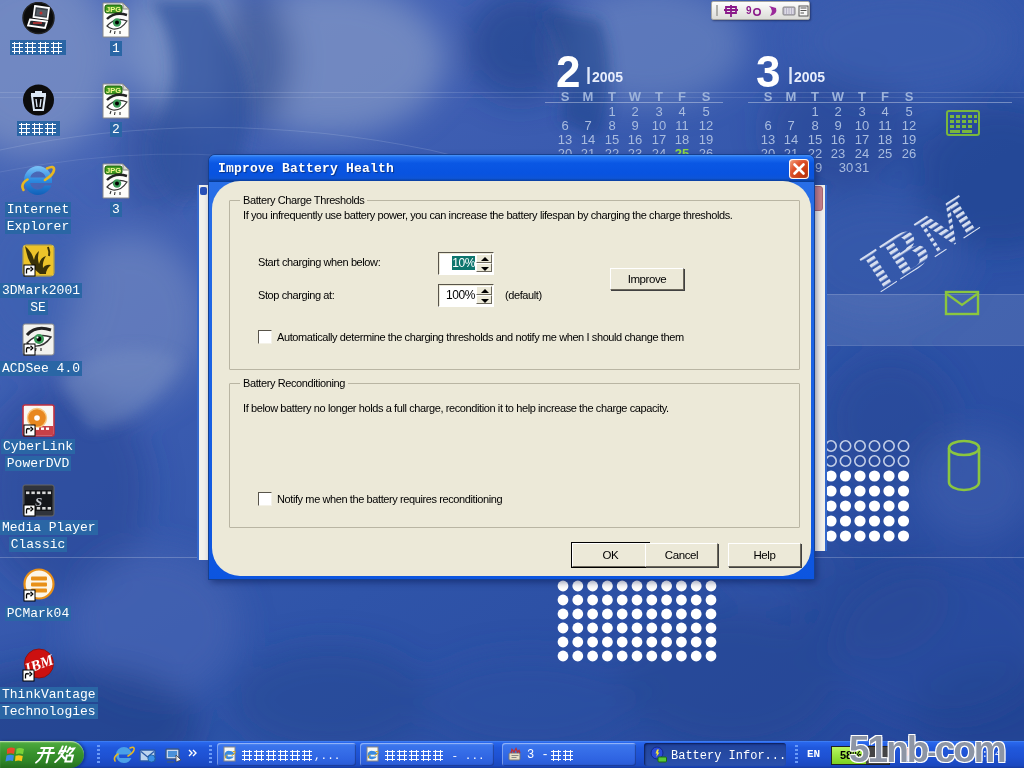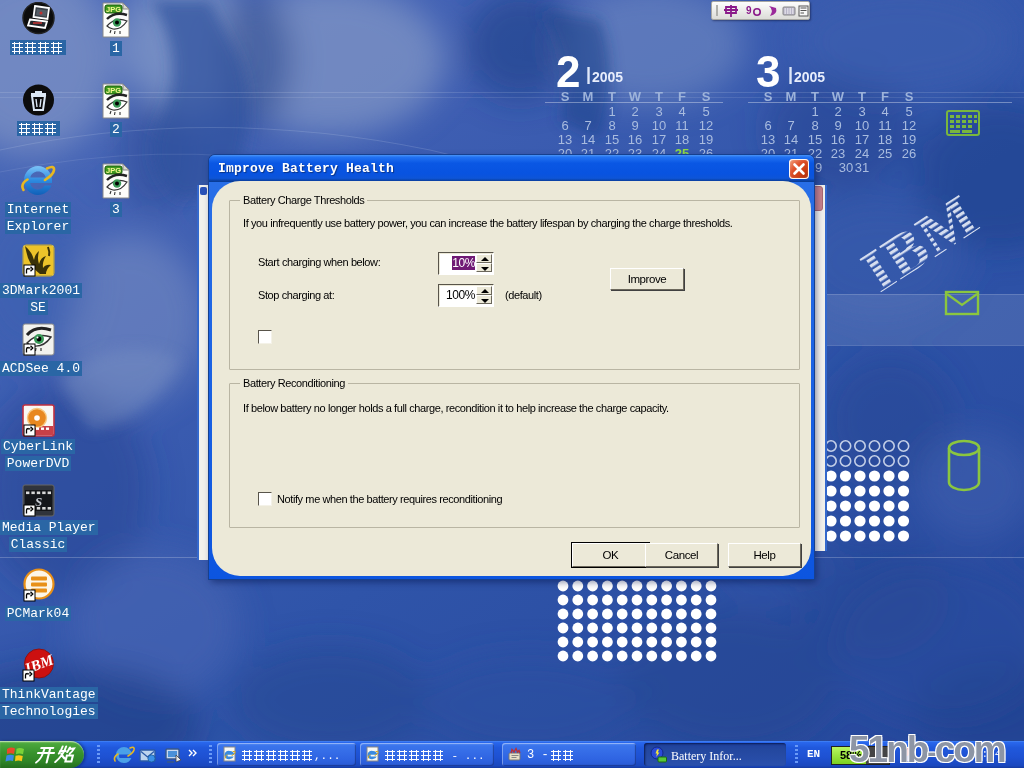--- a/index.html
+++ b/index.html
@@ -572,25 +572,25 @@
   <div id="ttl">Improve Battery Health</div>
   <div id="xbtn">
       <svg width="14" height="14" viewBox="0 0 14 14">
         <path d="M2.5 2.5 L11.5 11.5 M11.5 2.5 L2.5 11.5" stroke="#fff" stroke-width="2.6" stroke-linecap="round"></path>
       </svg>
     </div>
   <div id="client">
     <div class="grp" style="left:17px;top:19px;width:569px;height:168px">
         <b>Battery Charge Thresholds</b>
       </div>
-    <div class="abs" style="left:31px;top:36px">If you infrequently use battery power, you can increase the battery lifespan by charging the charge thresholds.</div>
+    <div class="abs" style="left:31px;top:28px">If you infrequently use battery power, you can increase the battery lifespan by charging the charge thresholds.</div>
     <div class="abs" style="left:46px;top:75px">Start charging when below:</div>
     <div class="abs" style="left:46px;top:108px">Stop charging at:</div>
     <div class="spin" style="left:226px;top:71px">
-        <span class="val"><span style="background:#701a75;color:#fff">10%</span></span>
+        <span class="val"><span style="background:#0f766e;color:#fff">10%</span></span>
       <span class="ud">
           <span class="u">
             <i class="arr au"></i>
           </span>
           <span class="d">
             <i class="arr ad"></i>
           </span>
         </span>
       </div>
     <div class="spin" style="left:226px;top:103px">
@@ -600,20 +600,21 @@
             <i class="arr au"></i>
           </span>
           <span class="d">
             <i class="arr ad"></i>
           </span>
         </span>
       </div>
     <div class="abs" style="left:293px;top:108px">(default)</div>
     <div class="btn" style="left:398px;top:87px;width:72px;height:20px;line-height:20px">Improve</div>
     <span class="cb" style="left:46px;top:149px"></span>
+    <div class="abs" style="left:65px;top:150px">Automatically determine the charging thresholds and notify me when I should change them</div>
     <div class="grp" style="left:17px;top:202px;width:569px;height:143px">
         <b>Battery Reconditioning</b>
       </div>
     <div class="abs" style="left:31px;top:221px">If below battery no longer holds a full charge, recondition it to help increase the charge capacity.</div>
     <span class="cb" style="left:46px;top:311px"></span>
     <div class="abs" style="left:65px;top:312px">Notify me when the battery requires reconditioning</div>
     <div class="btn" style="left:360px;top:362px;width:75px;height:22px;line-height:22px;outline:1px solid #000">OK</div>
     <div class="btn" style="left:433px;top:362px;width:71px;height:22px;line-height:22px">Cancel</div>
     <div class="btn" style="left:516px;top:362px;width:71px;height:22px;line-height:22px">Help</div>
   </div>
@@ -689,21 +690,21 @@
     <span class="abs" style="left:25px;top:5px;font-size:12px">3 - </span>
       <span class="abs" style="left:49px;top:6px"><i class="hz"></i><i class="hz"></i></span>
   </div>
   <div class="tbtn" style="left:644px;width:142px;background:linear-gradient(180deg,#1e3f9c 0%,#24489f 30%,#2a50ad 100%);box-shadow:inset 1px 1px 2px rgba(0,10,50,.7)">
     <svg class="abs" style="left:6px;top:3px" width="17" height="17" viewBox="0 0 17 17">
       <circle cx="7" cy="7" r="6" fill="#2a4ad8" stroke="#13298a" stroke-width="1"></circle>
       <path d="M7 3.5 L5.5 7.5 L7 7.5 L6.2 11 L9.5 6.5 L7.8 6.5 L9 3.5 Z" fill="#f8e838"></path>
       <rect x="8" y="11" width="8.5" height="5" rx="1" fill="#58c838" stroke="#1a6a10" stroke-width="1"></rect>
       <rect x="16" y="12.2" width="1.5" height="2.6" fill="#1a6a10"></rect>
     </svg>
-    <span class="abs" style="left:27px;top:6px;font-size:12px;font-family:Liberation Serif, serif">Battery Infor...</span>
+    <span class="abs" style="left:27px;top:6px;font-size:12px;font-family:Liberation Mono, monospace">Battery Infor...</span>
   </div>
 
   <div class="abs" style="left:795px;top:4px;width:3px;height:19px;background:repeating-linear-gradient(180deg,#6a9af8 0 2px,transparent 2px 4px)"></div>
   <div class="abs" style="left:807px;top:7px;color:#fff;font-size:11px;font-weight:bold;font-family:'Liberation Mono',monospace">EN</div>
 
   <div class="abs" style="left:831px;top:5px;width:57px;height:17px;background:#444;border:1px solid #222">
     <div class="abs" style="left:0;top:0;width:34px;height:17px;background:linear-gradient(180deg,#b8f860,#7cd020)"></div>
     <div class="abs" style="left:8px;top:2px;font-size:11px;font-weight:bold;color:#000;font-family:'Liberation Sans',sans-serif">58%</div>
   </div>
 

